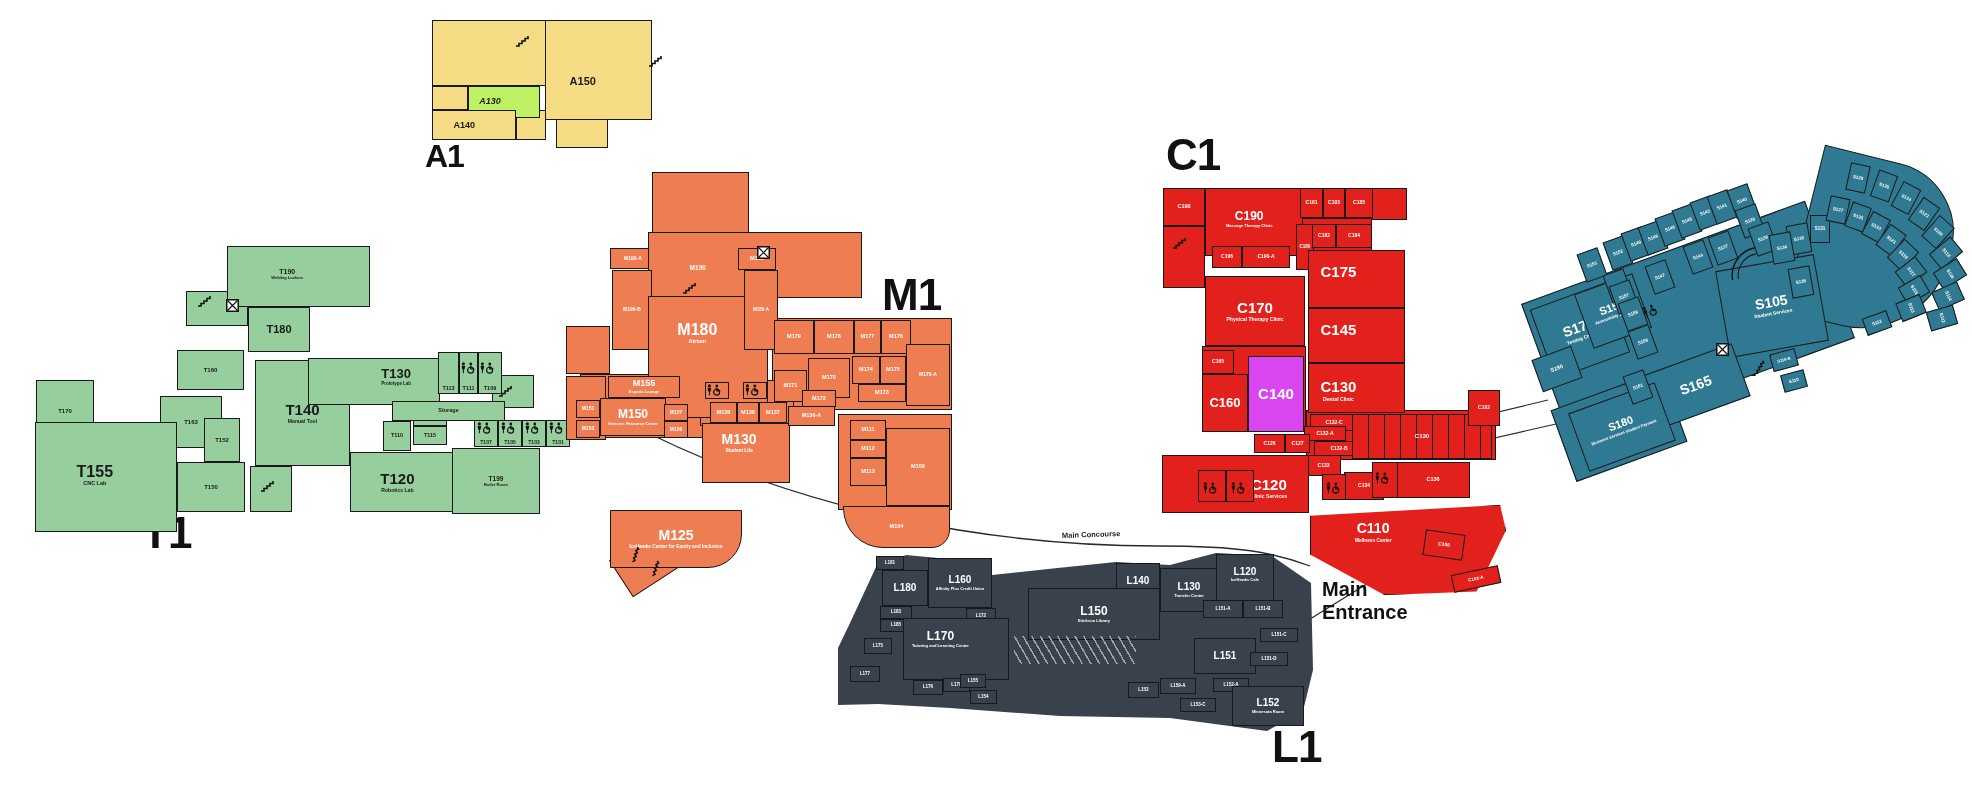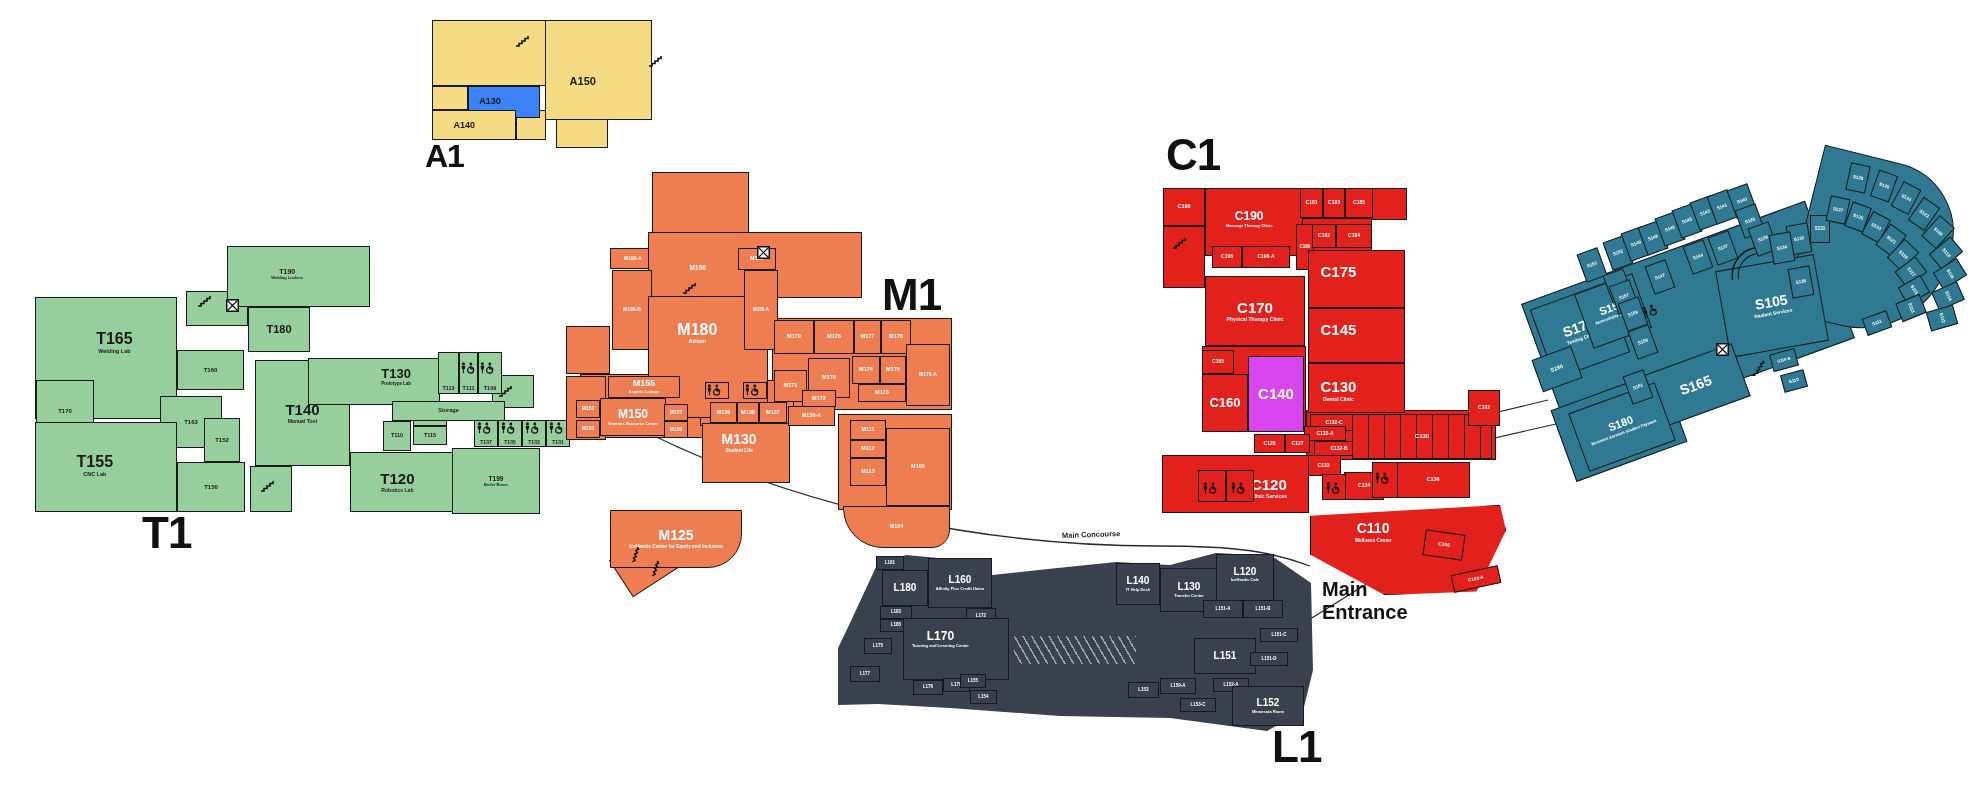--- a/index.html
+++ b/index.html
@@ -42,21 +42,21 @@
   <div id="main-concourse">Main Concourse</div>
 <div class="fill" style="left: 432px; top: 20px; width: 114px; height: 66px; background: rgb(246, 219, 133);"></div>
     <div class="fill" style="left: 432px; top: 86px; width: 36px; height: 24px; background: rgb(246, 219, 133);"></div>
     <div class="fill" style="left: 516px; top: 110px; width: 30px; height: 30px; background: rgb(246, 219, 133);"></div>
     <div class="fill" style="left: 556px; top: 118px; width: 52px; height: 30px; background: rgb(246, 219, 133);"></div>
     <div class="room" style="left: 545px; top: 20px; width: 107px; height: 100px; background: rgb(246, 219, 133); color: rgb(26, 26, 26);">
       <div class="lab" style="position: absolute; left: 35%; top: 62%; transform: translate(-50%, -50%); width: max-content; max-width: 96%;">
         <span class="rn" style="font-size: 11px;">A150</span>
       </div>
     </div>
-    <div class="room" style="left: 468px; top: 86px; width: 72px; height: 32px; background: #3b82f6; color: rgb(26, 26, 26);">
+    <div class="room" style="left: 468px; top: 86px; width: 72px; height: 32px; background: #bef264; color: rgb(26, 26, 26); font-style: italic;">
       <div class="lab" style="position: absolute; left: 30%; top: 50%; transform: translate(-50%, -50%); width: max-content; max-width: 96%;">
         <span class="rn" style="font-size: 9px;">A130</span>
       </div>
     </div>
     <div class="room" style="left: 432px; top: 110px; width: 84px; height: 30px; background: rgb(246, 219, 133); color: rgb(26, 26, 26);">
       <div class="lab" style="position: absolute; left: 38%; top: 55%; transform: translate(-50%, -50%); width: max-content; max-width: 96%; text-align: right;">
         <span class="rn" style="font-size: 9px;">A140</span>
       </div>
     </div>
     <div class="fill" style="left: 186px; top: 291px; width: 62px; height: 35px; background: rgb(151, 206, 157);"></div>
@@ -66,47 +66,41 @@
       <div class="lab" style="position: absolute; left: 42%; top: 45%; transform: translate(-50%, -50%); width: max-content; max-width: 96%;">
         <span class="rn" style="font-size: 7px;">T190</span>
         <span class="rs" style="font-size: 4px;">Welding Lockers</span>
       </div>
     </div>
     <div class="room" style="left: 248px; top: 307px; width: 62px; height: 45px; background: rgb(151, 206, 157); color: rgb(26, 26, 26);">
       <div class="lab">
         <span class="rn" style="font-size: 11px;">T180</span>
       </div>
     </div>
-    <div class="room" style="left: 35px; top: 297px; width: 142px; height: 122px; background: rgb(151, 206, 157); color: rgb(26, 26, 26);">
-      <div class="lab" style="position: absolute; left: 56%; top: 37%; transform: translate(-50%, -50%); width: max-content; max-width: 96%;">
-        <span class="rn" style="font-size: 16px;">T165</span>
-        <span class="rs" style="font-size: 5.44px;">Welding Lab</span>
-      </div>
-    </div>
     <div class="room" style="left: 177px; top: 350px; width: 67px; height: 40px; background: rgb(151, 206, 157); color: rgb(26, 26, 26);">
       <div class="lab">
         <span class="rn" style="font-size: 6px;">T160</span>
       </div>
     </div>
     <div class="room" style="left: 160px; top: 396px; width: 62px; height: 52px; background: rgb(151, 206, 157); color: rgb(26, 26, 26);">
       <div class="lab">
         <span class="rn" style="font-size: 6px;">T163</span>
       </div>
     </div>
     <div class="room" style="left: 204px; top: 418px; width: 36px; height: 44px; background: rgb(151, 206, 157); color: rgb(26, 26, 26);">
       <div class="lab">
         <span class="rn" style="font-size: 6px;">T152</span>
       </div>
     </div>
     <div class="room" style="left: 36px; top: 380px; width: 58px; height: 62px; background: rgb(151, 206, 157); color: rgb(26, 26, 26);">
       <div class="lab">
         <span class="rn" style="font-size: 6px;">T170</span>
       </div>
     </div>
-    <div class="room" style="left: 35px; top: 422px; width: 142px; height: 90px; background: rgb(151, 206, 157); color: rgb(26, 26, 26);">
+    <div class="room" style="left: 35px; top: 422px; width: 142px; height: 110px; background: rgb(151, 206, 157); color: rgb(26, 26, 26);">
       <div class="lab" style="position: absolute; left: 42%; top: 48%; transform: translate(-50%, -50%); width: max-content; max-width: 96%;">
         <span class="rn" style="font-size: 16px;">T155</span>
         <span class="rs" style="font-size: 5.44px;">CNC Lab</span>
       </div>
     </div>
     <div class="room" style="left: 177px; top: 462px; width: 68px; height: 50px; background: rgb(151, 206, 157); color: rgb(26, 26, 26);">
       <div class="lab">
         <span class="rn" style="font-size: 6px;">T150</span>
       </div>
     </div>
@@ -858,20 +852,26 @@
     <div class="room" style="left: 1203px; top: 600px; width: 40px; height: 18px; background: rgb(57, 65, 77); color: rgb(255, 255, 255); border-color: rgb(21, 26, 34);">
       <div class="lab">
         <span class="rn" style="font-size: 4.5px;">L151-A</span>
       </div>
     </div>
     <div class="room" style="left: 1243px; top: 600px; width: 40px; height: 18px; background: rgb(57, 65, 77); color: rgb(255, 255, 255); border-color: rgb(21, 26, 34);">
       <div class="lab">
         <span class="rn" style="font-size: 4.5px;">L151-B</span>
       </div>
     </div>
+    <div class="room" style="left: 1028px; top: 588px; width: 132px; height: 52px; background: rgb(57, 65, 77); color: rgb(255, 255, 255); border-color: rgb(21, 26, 34);">
+      <div class="lab">
+        <span class="rn" style="font-size: 12px;">L150</span>
+        <span class="rs" style="font-size: 4.08px;">Erickson Library</span>
+      </div>
+    </div>
     <div class="room" style="left: 903px; top: 618px; width: 106px; height: 62px; background: rgb(57, 65, 77); color: rgb(255, 255, 255); border-color: rgb(21, 26, 34);">
       <div class="lab" style="position: absolute; left: 35%; top: 33%; transform: translate(-50%, -50%); width: max-content; max-width: 96%;">
         <span class="rn" style="font-size: 12px;">L170</span>
         <span class="rs" style="font-size: 4.08px;">Tutoring and Learning Center</span>
       </div>
     </div>
     <div class="room" style="left: 1194px; top: 638px; width: 62px; height: 36px; background: rgb(57, 65, 77); color: rgb(255, 255, 255); border-color: rgb(21, 26, 34);">
       <div class="lab">
         <span class="rn" style="font-size: 10px;">L151</span>
       </div>

